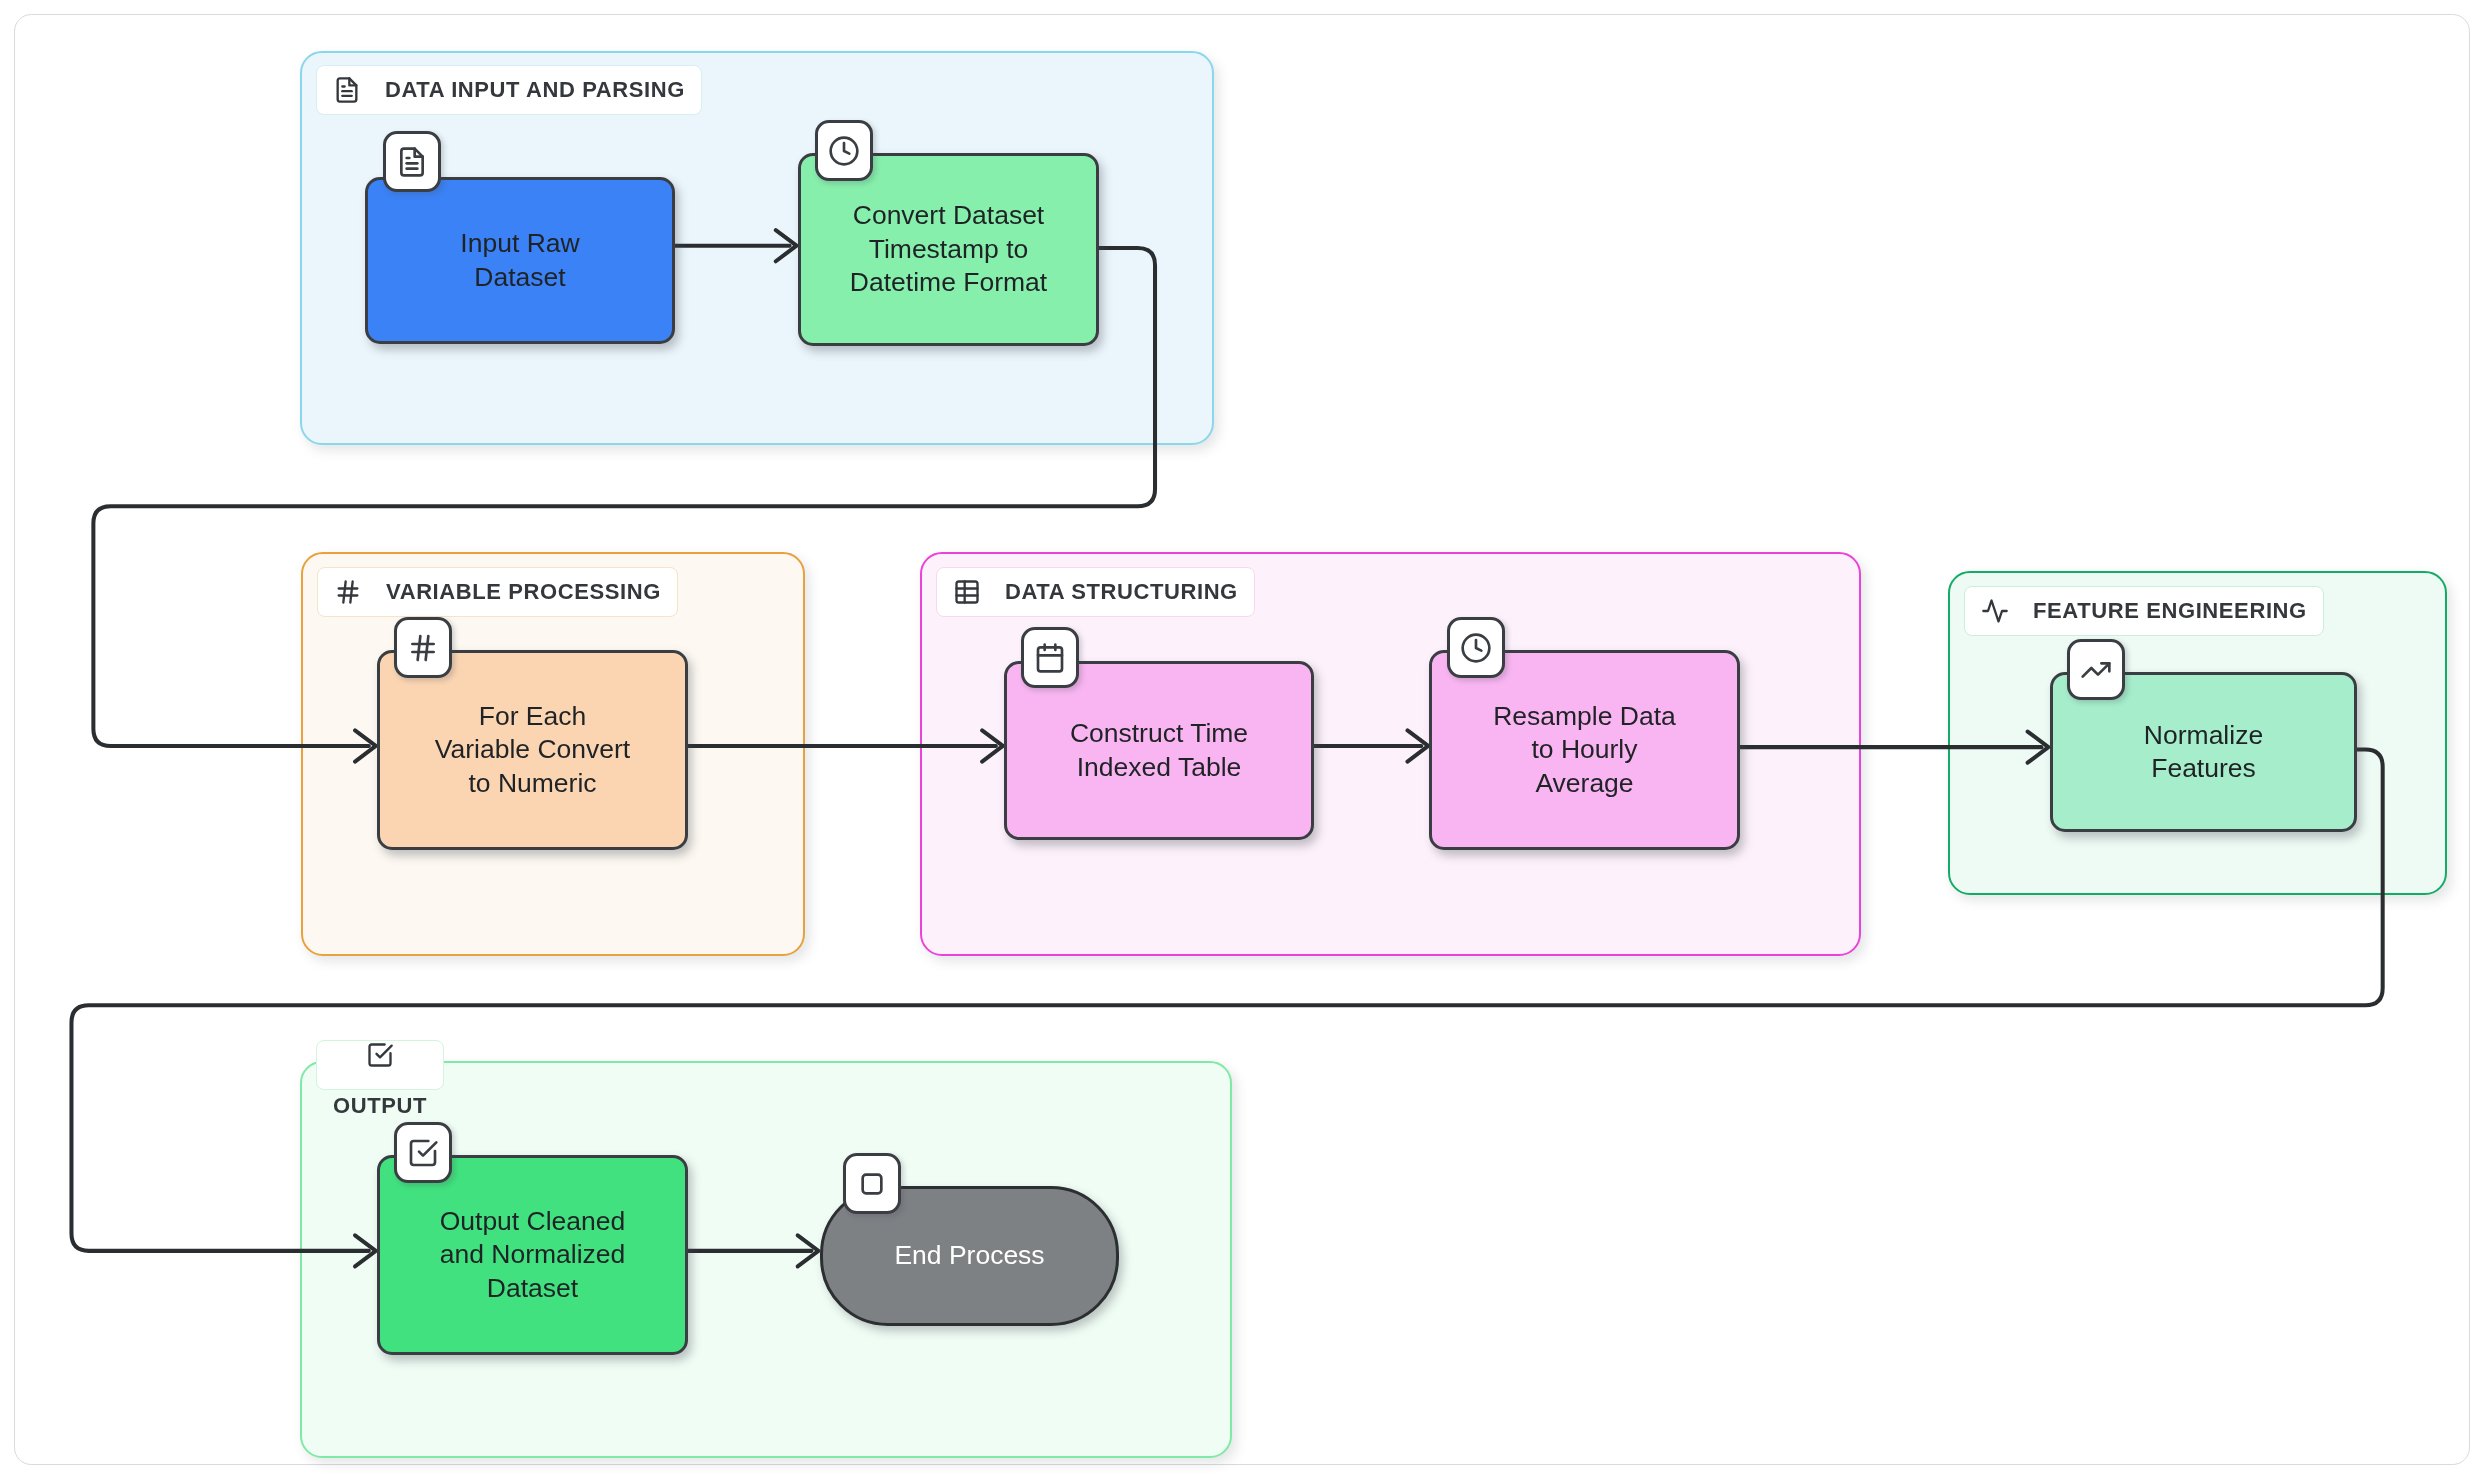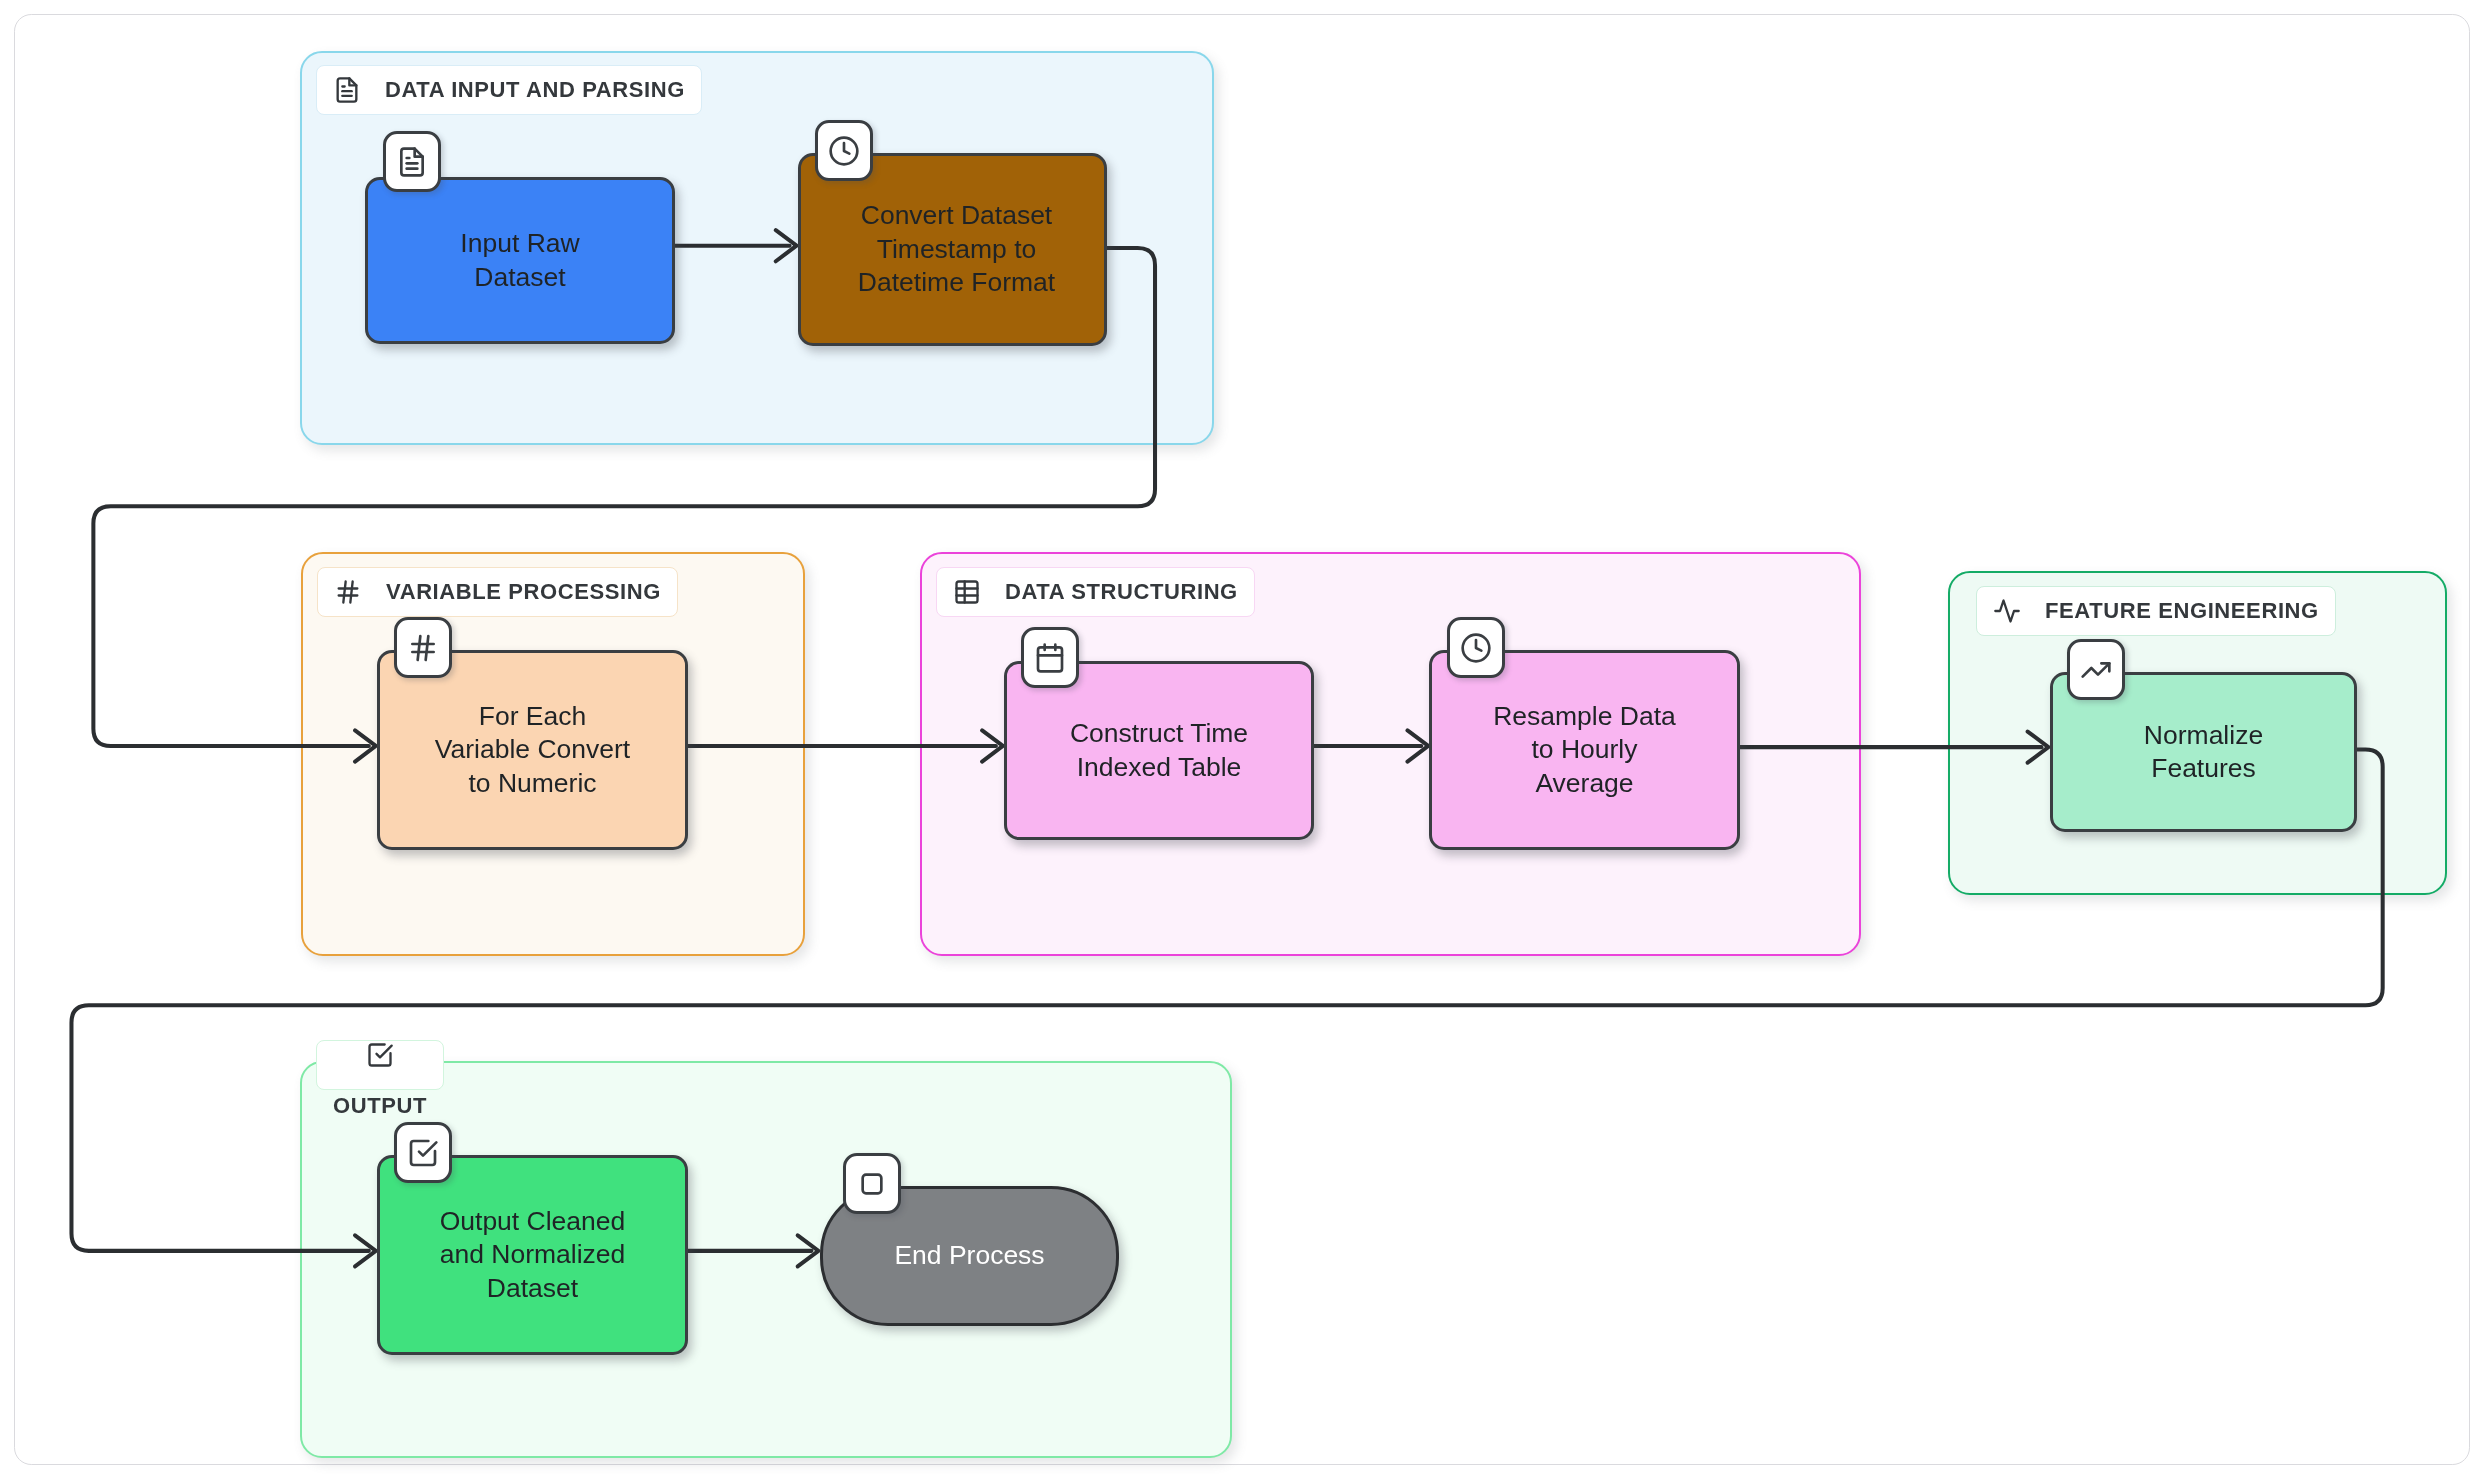--- a/index.html
+++ b/index.html
@@ -43,21 +43,21 @@
     </svg>
   <span>VARIABLE PROCESSING</span>
 </div>
 <div class="group-label" style="left: 936px; top: 567px; border-color: rgb(248, 215, 244);">
   <svg class="icon" viewBox="0 0 24 24" stroke-width="2">
       <rect x="3" y="3" width="18" height="18" rx="2"></rect>
       <path d="M3 9h18M3 15h18M10 3v18"></path>
     </svg>
   <span>DATA STRUCTURING</span>
 </div>
-<div class="group-label" style="left: 1964px; top: 586px; border-color: rgb(205, 238, 221); margin-left: 12px;">
+<div class="group-label" style="left: 1964px; top: 586px; border-color: rgb(205, 238, 221);">
   <svg class="icon" viewBox="0 0 24 24" stroke-width="2">
       <path d="M22 12h-4l-3 9L9 3l-3 9H2"></path>
     </svg>
   <span>FEATURE ENGINEERING</span>
 </div>
 <div class="group-label" style="left: 316px; top: 1040px; border-color: rgb(210, 245, 222); flex-direction: column;">
   <svg class="icon" viewBox="0 0 24 24" stroke-width="2">
       <path d="M21 10.5V19a2 2 0 0 1-2 2H5a2 2 0 0 1-2-2V5a2 2 0 0 1 2-2h11"></path>
       <path d="m9 11 3 3L22 4"></path>
     </svg>
@@ -76,21 +76,21 @@
   <path d="M3014 1296 H3542"></path>
   <path d="M3518 1269 L3554 1296 L3518 1323"></path>
   <path d="M4082 1300 H4104 Q4134 1300 4134 1330 V1714 Q4134 1744 4104 1744 H154 Q124 1744 124 1774 V2140 Q124 2170 154 2170 H640"></path>
   <path d="M616 2143 L652 2170 L616 2197"></path>
   <path d="M1188 2170 H1408"></path>
   <path d="M1384 2143 L1420 2170 L1384 2197"></path>
 </svg>
 
 <div class="node" style="left: 365px; top: 177px; width: 304px; height: 161px; background: #3b82f6; color: rgb(31, 35, 38);">Input Raw
 Dataset</div>
-<div class="node" style="left: 798px; top: 153px; width: 295px; height: 187px; background: #a16207; color: rgb(31, 35, 38); padding-left: 8px;">Convert Dataset
+<div class="node" style="left: 798px; top: 153px; width: 295px; height: 187px; background: #86efac; color: rgb(31, 35, 38);">Convert Dataset
 Timestamp to
 Datetime Format</div>
 <div class="node" style="left: 377px; top: 650px; width: 305px; height: 194px; background: rgb(251, 213, 178); color: rgb(31, 35, 38);">For Each
 Variable Convert
 to Numeric</div>
 <div class="node" style="left: 1004px; top: 661px; width: 304px; height: 173px; background: rgb(249, 181, 241); color: rgb(31, 35, 38);">Construct Time
 Indexed Table</div>
 <div class="node" style="left: 1429px; top: 650px; width: 305px; height: 194px; background: rgb(249, 181, 241); color: rgb(31, 35, 38);">Resample Data
 to Hourly
 Average</div>

